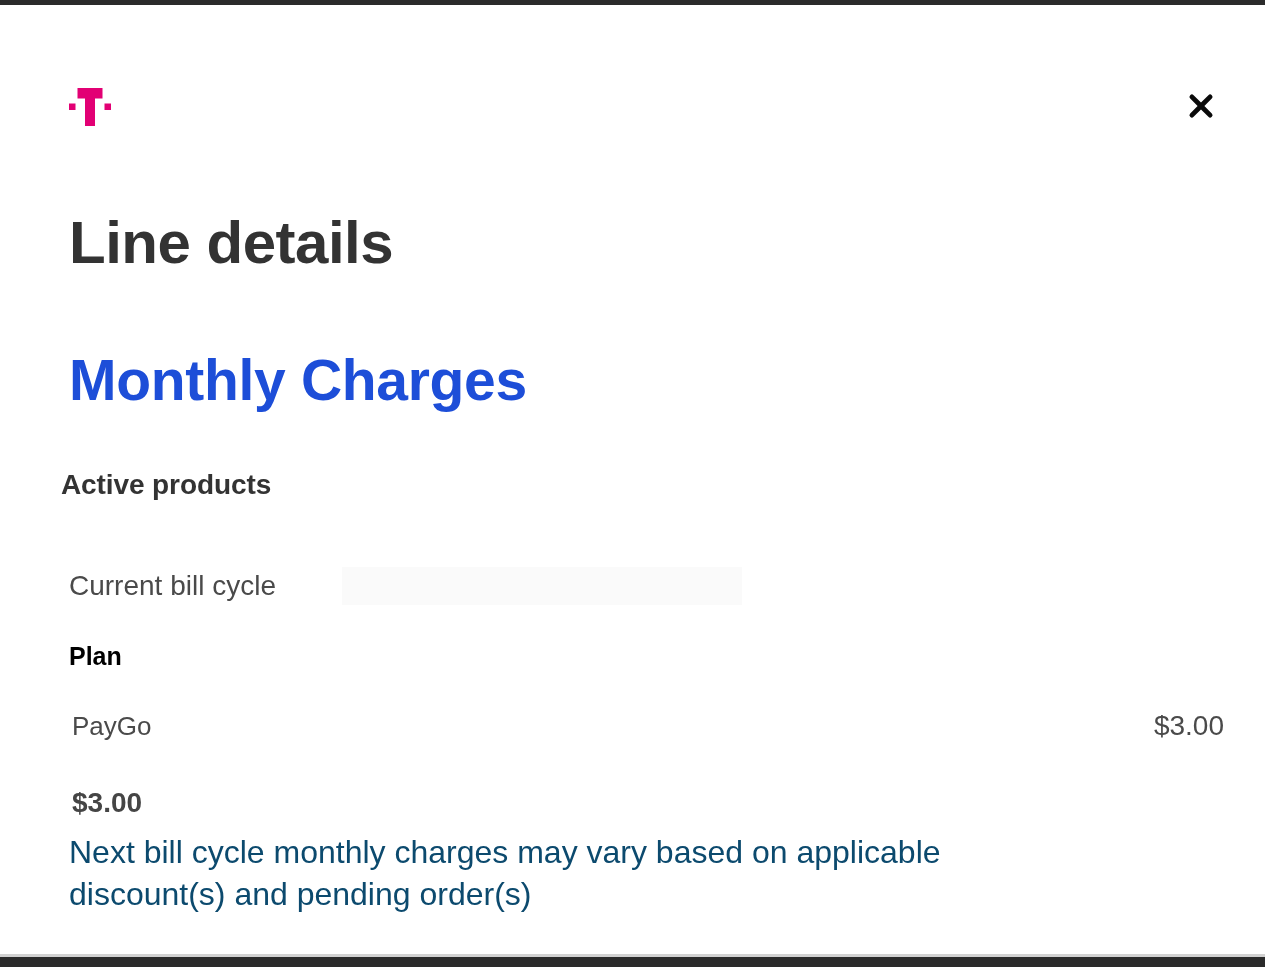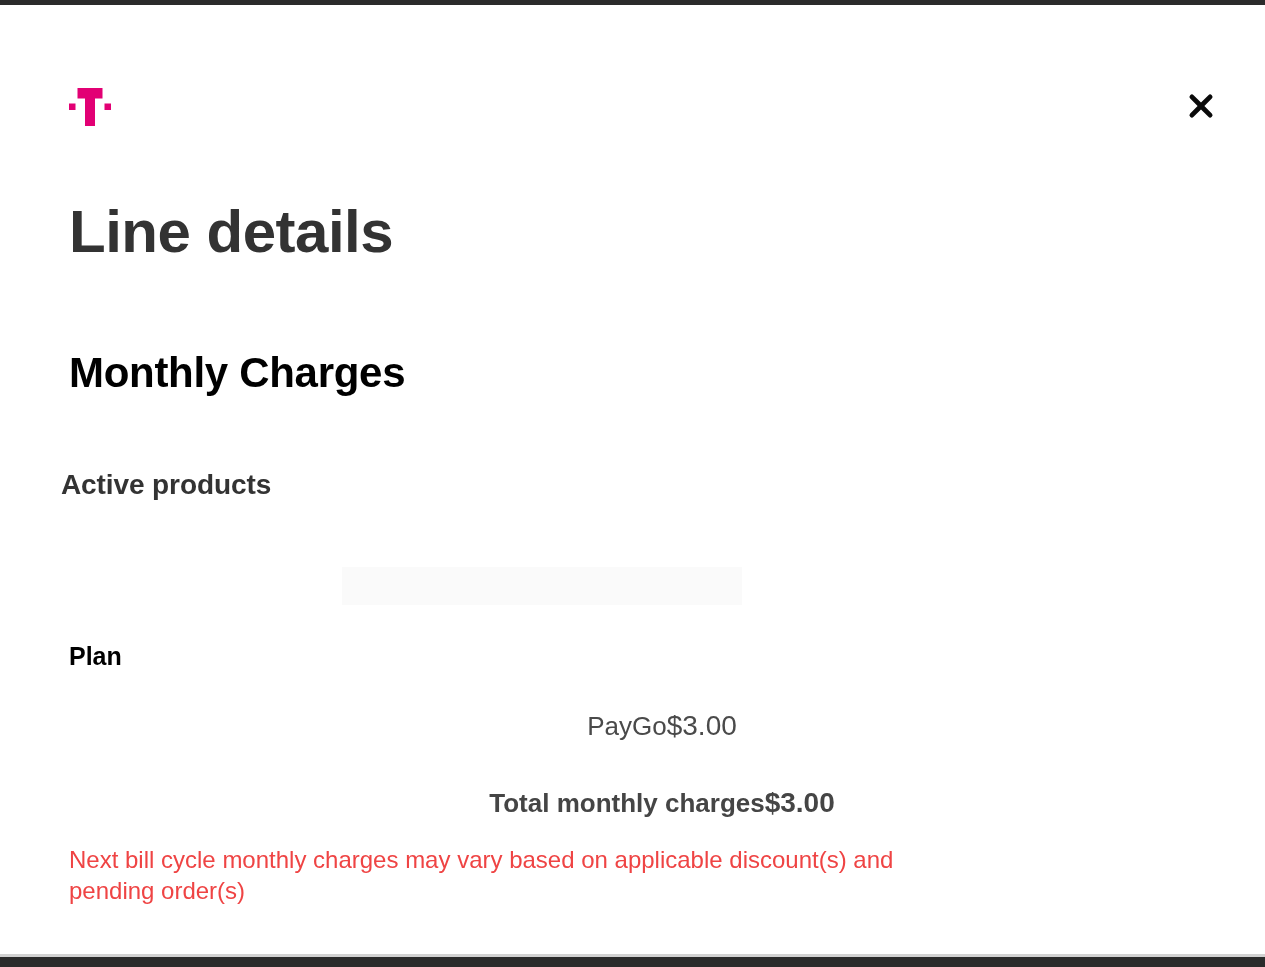--- a/index.html
+++ b/index.html
@@ -86,36 +86,36 @@
   .content {
     position: absolute;
     top: 0;
     left: 0;
     width: 1265px;
   }
 
   .title-line-details {
     position: absolute;
     left: 69px;
-    top: 202px;
+    top: 213px;
     font-size: 60px;
     font-weight: bold;
     color: #333333;
     letter-spacing: -0.5px;
     line-height: 1;
     white-space: nowrap;
   }
 
   .title-monthly-charges {
     position: absolute;
     left: 69px;
     top: 352px;
-    font-size: 42px;
-    font-weight: bold;
-    color: #000000;
+    font-size: 57px;
+    font-weight: bold;
+    color: #1d4ed8;
     letter-spacing: -0.3px;
     line-height: 1;
     white-space: nowrap;
   }
 
   .subtitle-active-products {
     position: absolute;
     left: 61px;
     top: 471px;
     font-size: 28px;
@@ -161,25 +161,25 @@
     font-size: 25px;
     font-weight: bold;
     color: #000000;
     line-height: 1;
     white-space: nowrap;
   }
 
   
   .charge-row {
     position: absolute;
-    left: 86px;
+    left: 72px;
     width: 1152px;
     display: flex;
     align-items: baseline;
-    justify-content: center;
+    justify-content: space-between;
   }
   .charge-row.item {
     top: 710px;
   }
   .charge-row.total {
     top: 787px;
   }
 
   .charge-name {
     font-size: 26px;
@@ -198,25 +198,24 @@
   .charge-row.total .charge-amount {
     font-weight: bold;
     color: #454545;
   }
 
   .footnote {
     position: absolute;
     left: 69px;
     top: 832px;
     width: 880px;
-    font-size: 24px;
-    font-weight: normal;
-    color: #ef4444;
+    font-size: 32px;
+    font-weight: normal;
+    color: #0c4a6e;
     line-height: 1.3;
-    margin-top: 12px;
   }
 </style>
 </head>
 <body>
 
 <div class="page">
 
   <div class="edge-bar-top"></div>
 
   <div class="modal-header">
@@ -246,32 +245,32 @@
 
   <div class="content">
 
     <div class="title-line-details">Line details</div>
 
     <div class="title-monthly-charges">Monthly Charges</div>
 
     <div class="subtitle-active-products">Active products</div>
 
     <div class="bill-cycle-row">
+      <span class="bill-cycle-label">Current bill cycle</span>
       <span class="bill-cycle-value-redacted"></span>
     </div>
 
     <div class="plan-group-label">Plan</div>
 
     <div class="charge-row item">
       <span class="charge-name">PayGo</span>
       <span class="charge-amount">$3.00</span>
     </div>
 
     <div class="charge-row total">
-      <span class="charge-name">Total monthly charges</span>
       <span class="charge-amount">$3.00</span>
     </div>
 
     <div class="footnote">Next bill cycle monthly charges may vary based on applicable discount(s) and pending order(s)</div>
 
   </div>
 
   <div class="edge-divider"></div>
   <div class="edge-bar-bottom"></div>
 

